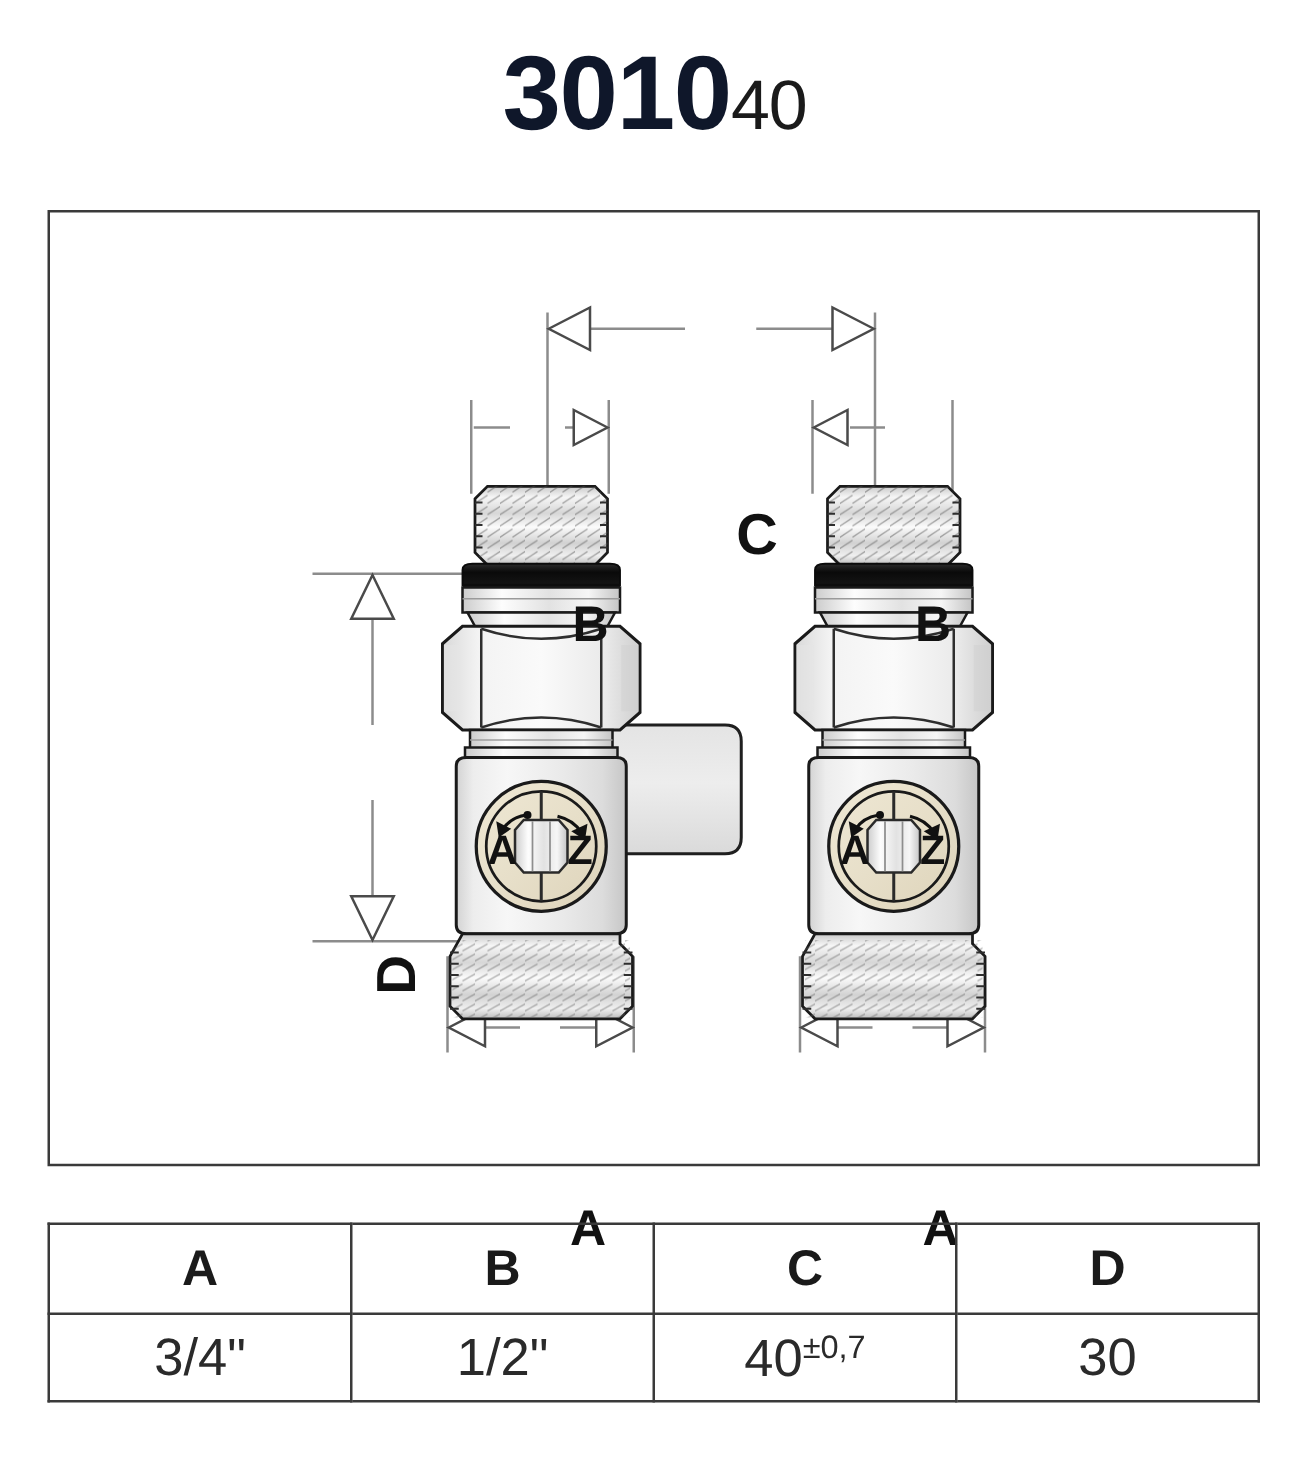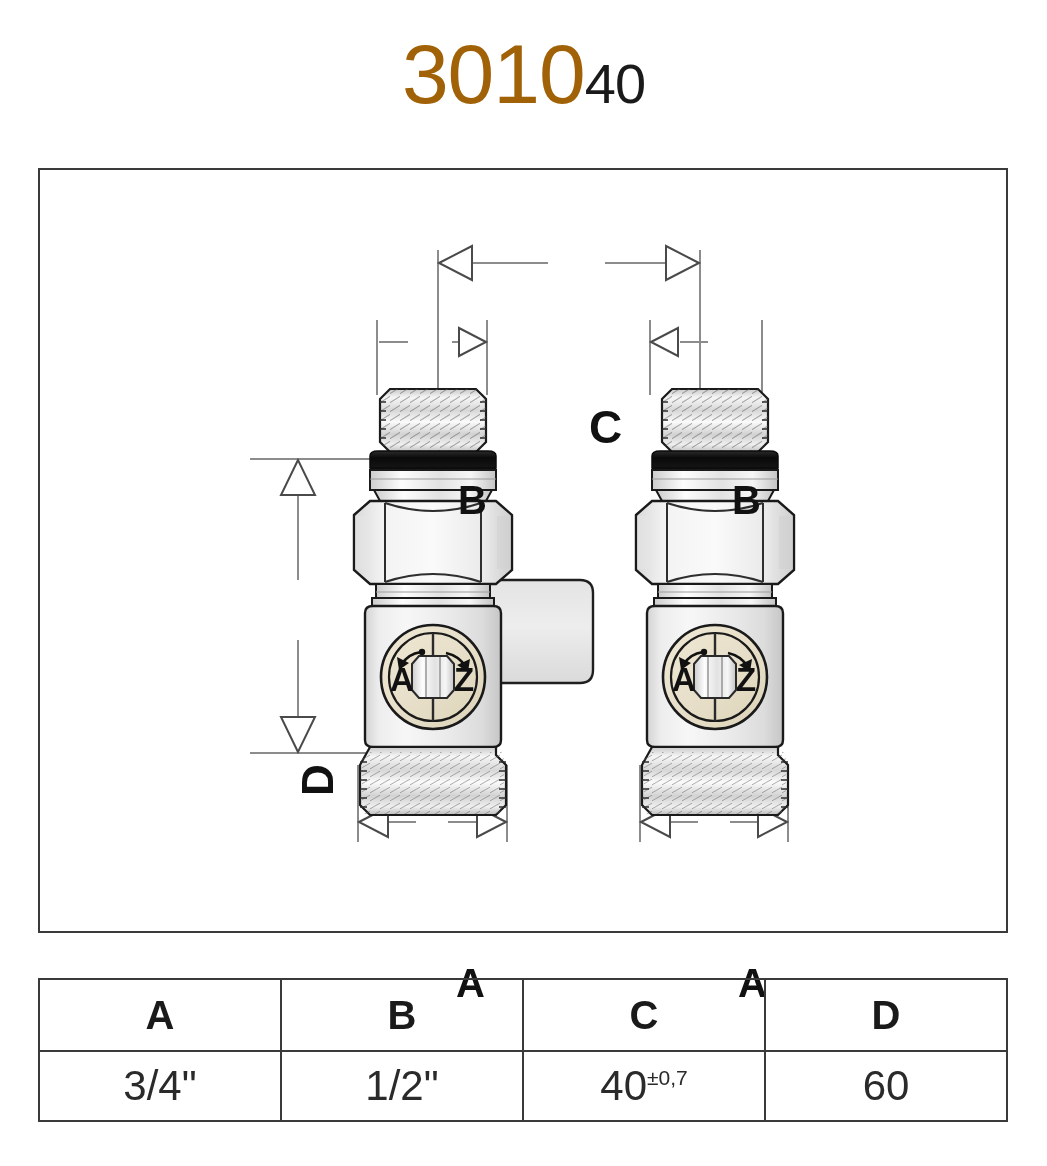--- a/index.html
+++ b/index.html
@@ -19,24 +19,24 @@
   #title-block {
     position: absolute;
     left: 0;
     top: 26px;
     width: 1047px;
     text-align: center;
     white-space: nowrap;
   }
   #title-bold {
     font-family: "Liberation Sans", sans-serif;
-    font-weight: normal;
+    font-weight: bold;
     font-size: 84px;
     letter-spacing: -1px;
-    color: #a16207;
+    color: #0f172a;
     vertical-align: baseline;
     margin-top: 32px;
   }
   #title-light {
     font-family: "Liberation Sans", sans-serif;
     font-weight: 300;
     font-size: 56px;
     letter-spacing: -1px;
     color: #1a1a1a;
     vertical-align: baseline;
@@ -100,21 +100,21 @@
     font-size: 40px;
   }
   #spec-table .val-cell {
     height: 66px;
     font-family: "Liberation Sans", sans-serif;
     font-weight: 300;
     font-size: 42px;
     color: #2a2a2a;
   }
   .tol {
-    font-size: 21px;
+    font-size: 26px;
     vertical-align: super;
     font-weight: 300;
     margin-top: 48px;
   }
 </style>
 </head>
 <body>
 
 <div id="title-block">
   <span id="title-bold">3010</span><span id="title-light">40</span>
@@ -413,16 +413,16 @@
       <tr>
     <td class="hdr-cell">A</td>
     <td class="hdr-cell">B</td>
     <td class="hdr-cell">C</td>
     <td class="hdr-cell">D</td>
   </tr>
   <tr>
     <td class="val-cell">3/4"</td>
     <td class="val-cell">1/2"</td>
     <td class="val-cell"><span>40</span><span class="tol">±0,7</span></td>
-    <td class="val-cell">60</td>
+    <td class="val-cell">30</td>
   </tr>
 </tbody>
   </table>
 
 </body></html>

